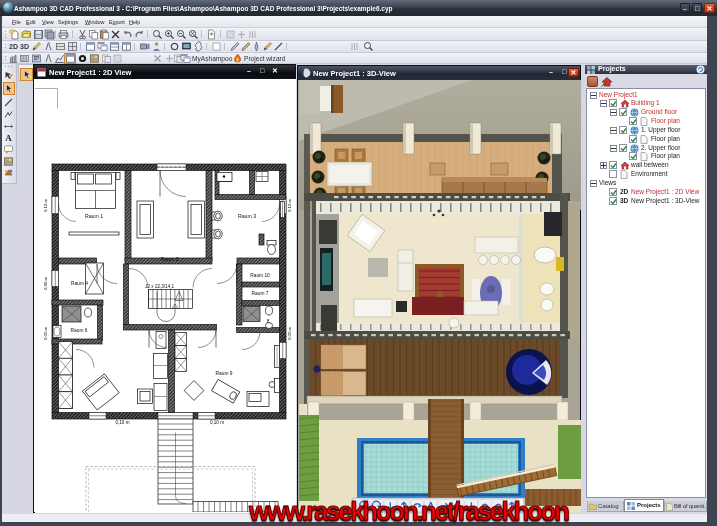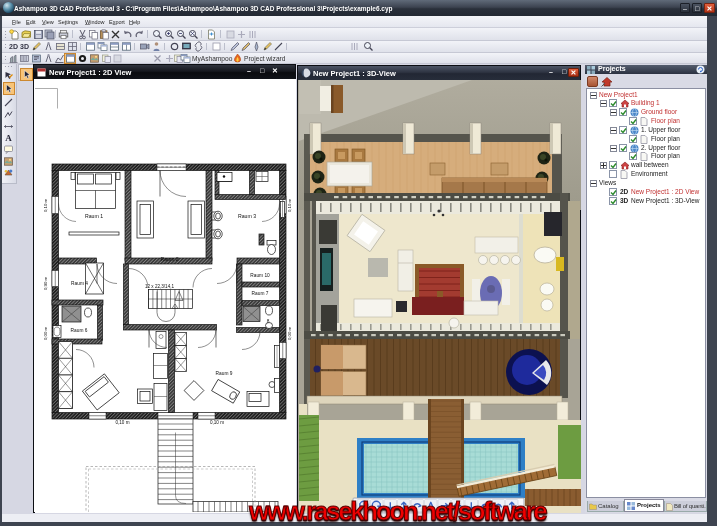--- a/index.html
+++ b/index.html
@@ -1218,12 +1218,12 @@
  <div class="abs" style="left:78px;top:2px;width:43px;height:11px;border:1px solid #9aa;border-top:none;background:#ccceda;font-size:6px;color:#333;white-space:nowrap;overflow:hidden;">
    <svg class="abs" style="left:1px;top:2px;" width="7" height="8" viewBox="0 0 7 8">
             <path d="M0.5 0.5h4l2 2v5h-6z" fill="#f0e8c0" stroke="#987" stroke-width="0.5"></path>
           </svg>
    <span style="position:absolute;left:9px;top:1.5px;letter-spacing:-0.2px;">Bill of quanti..</span>
         </div>
 </div>
     </div>
 </div>
 <div id="statusbar" class="abs"></div>
-<div id="watermark" class="abs">www.rasekhoon.net/software</div>
+<div id="watermark" class="abs">www.rasekhoon.net/rasekhoon</div>
 </body></html>

